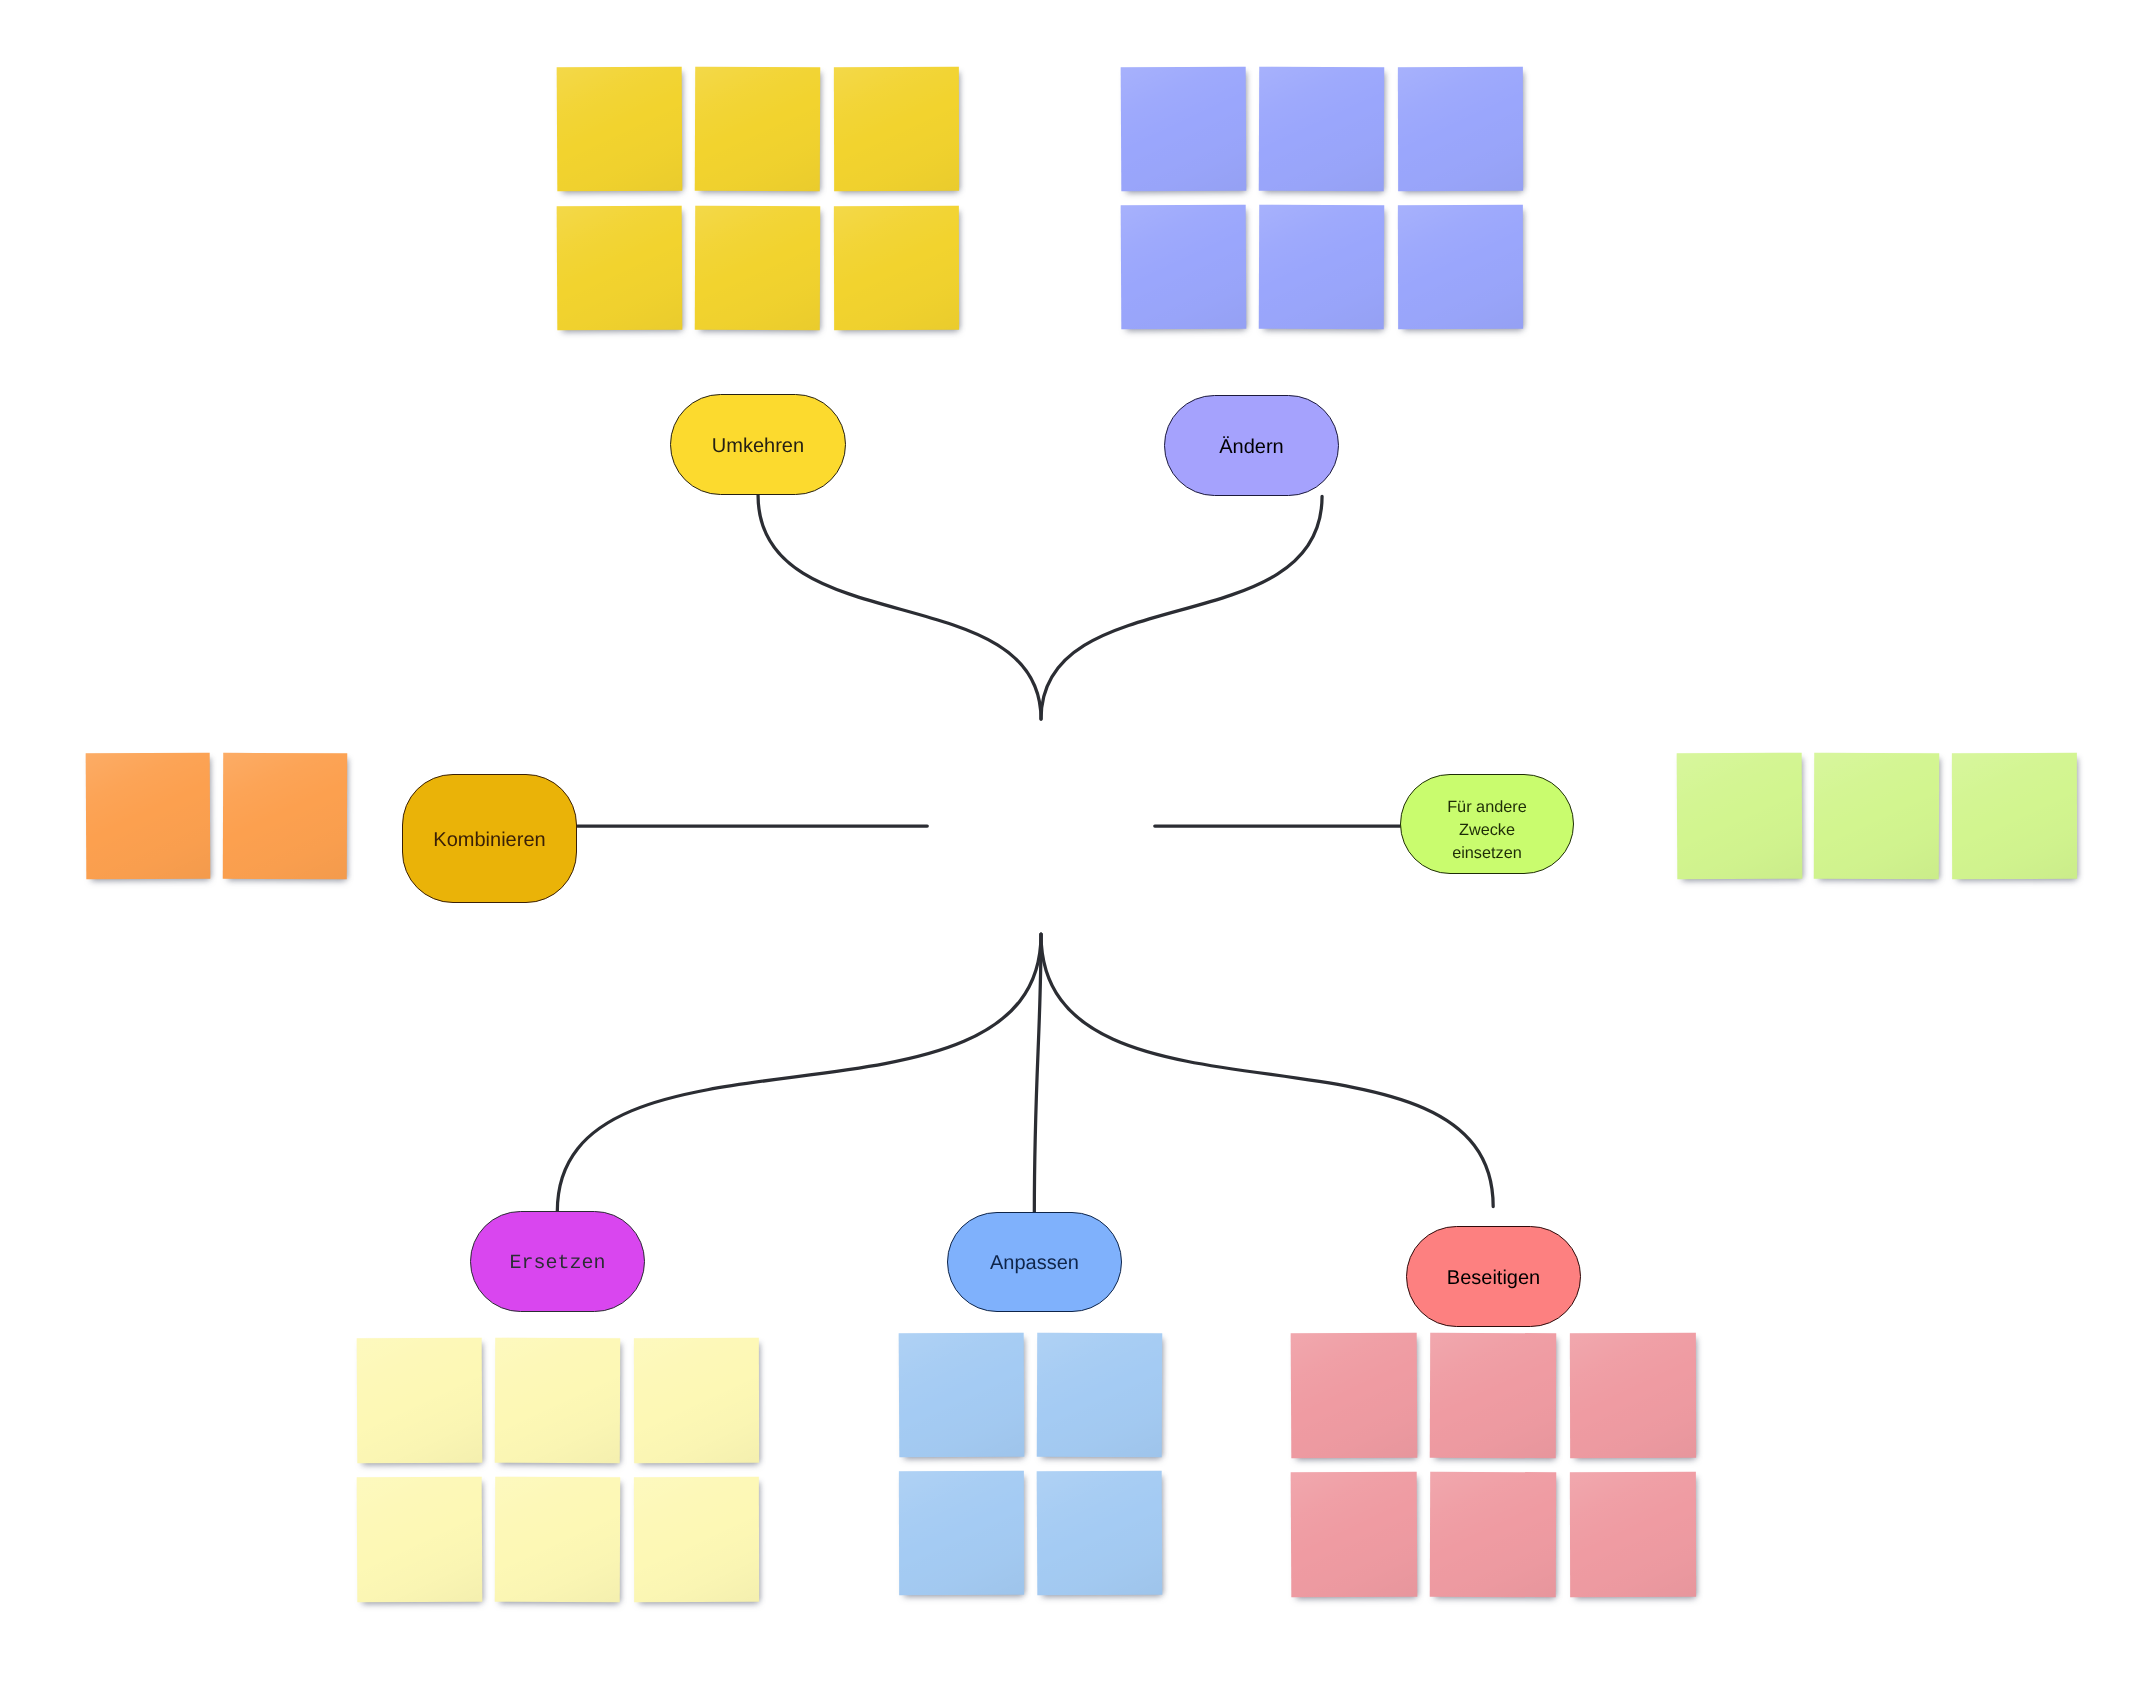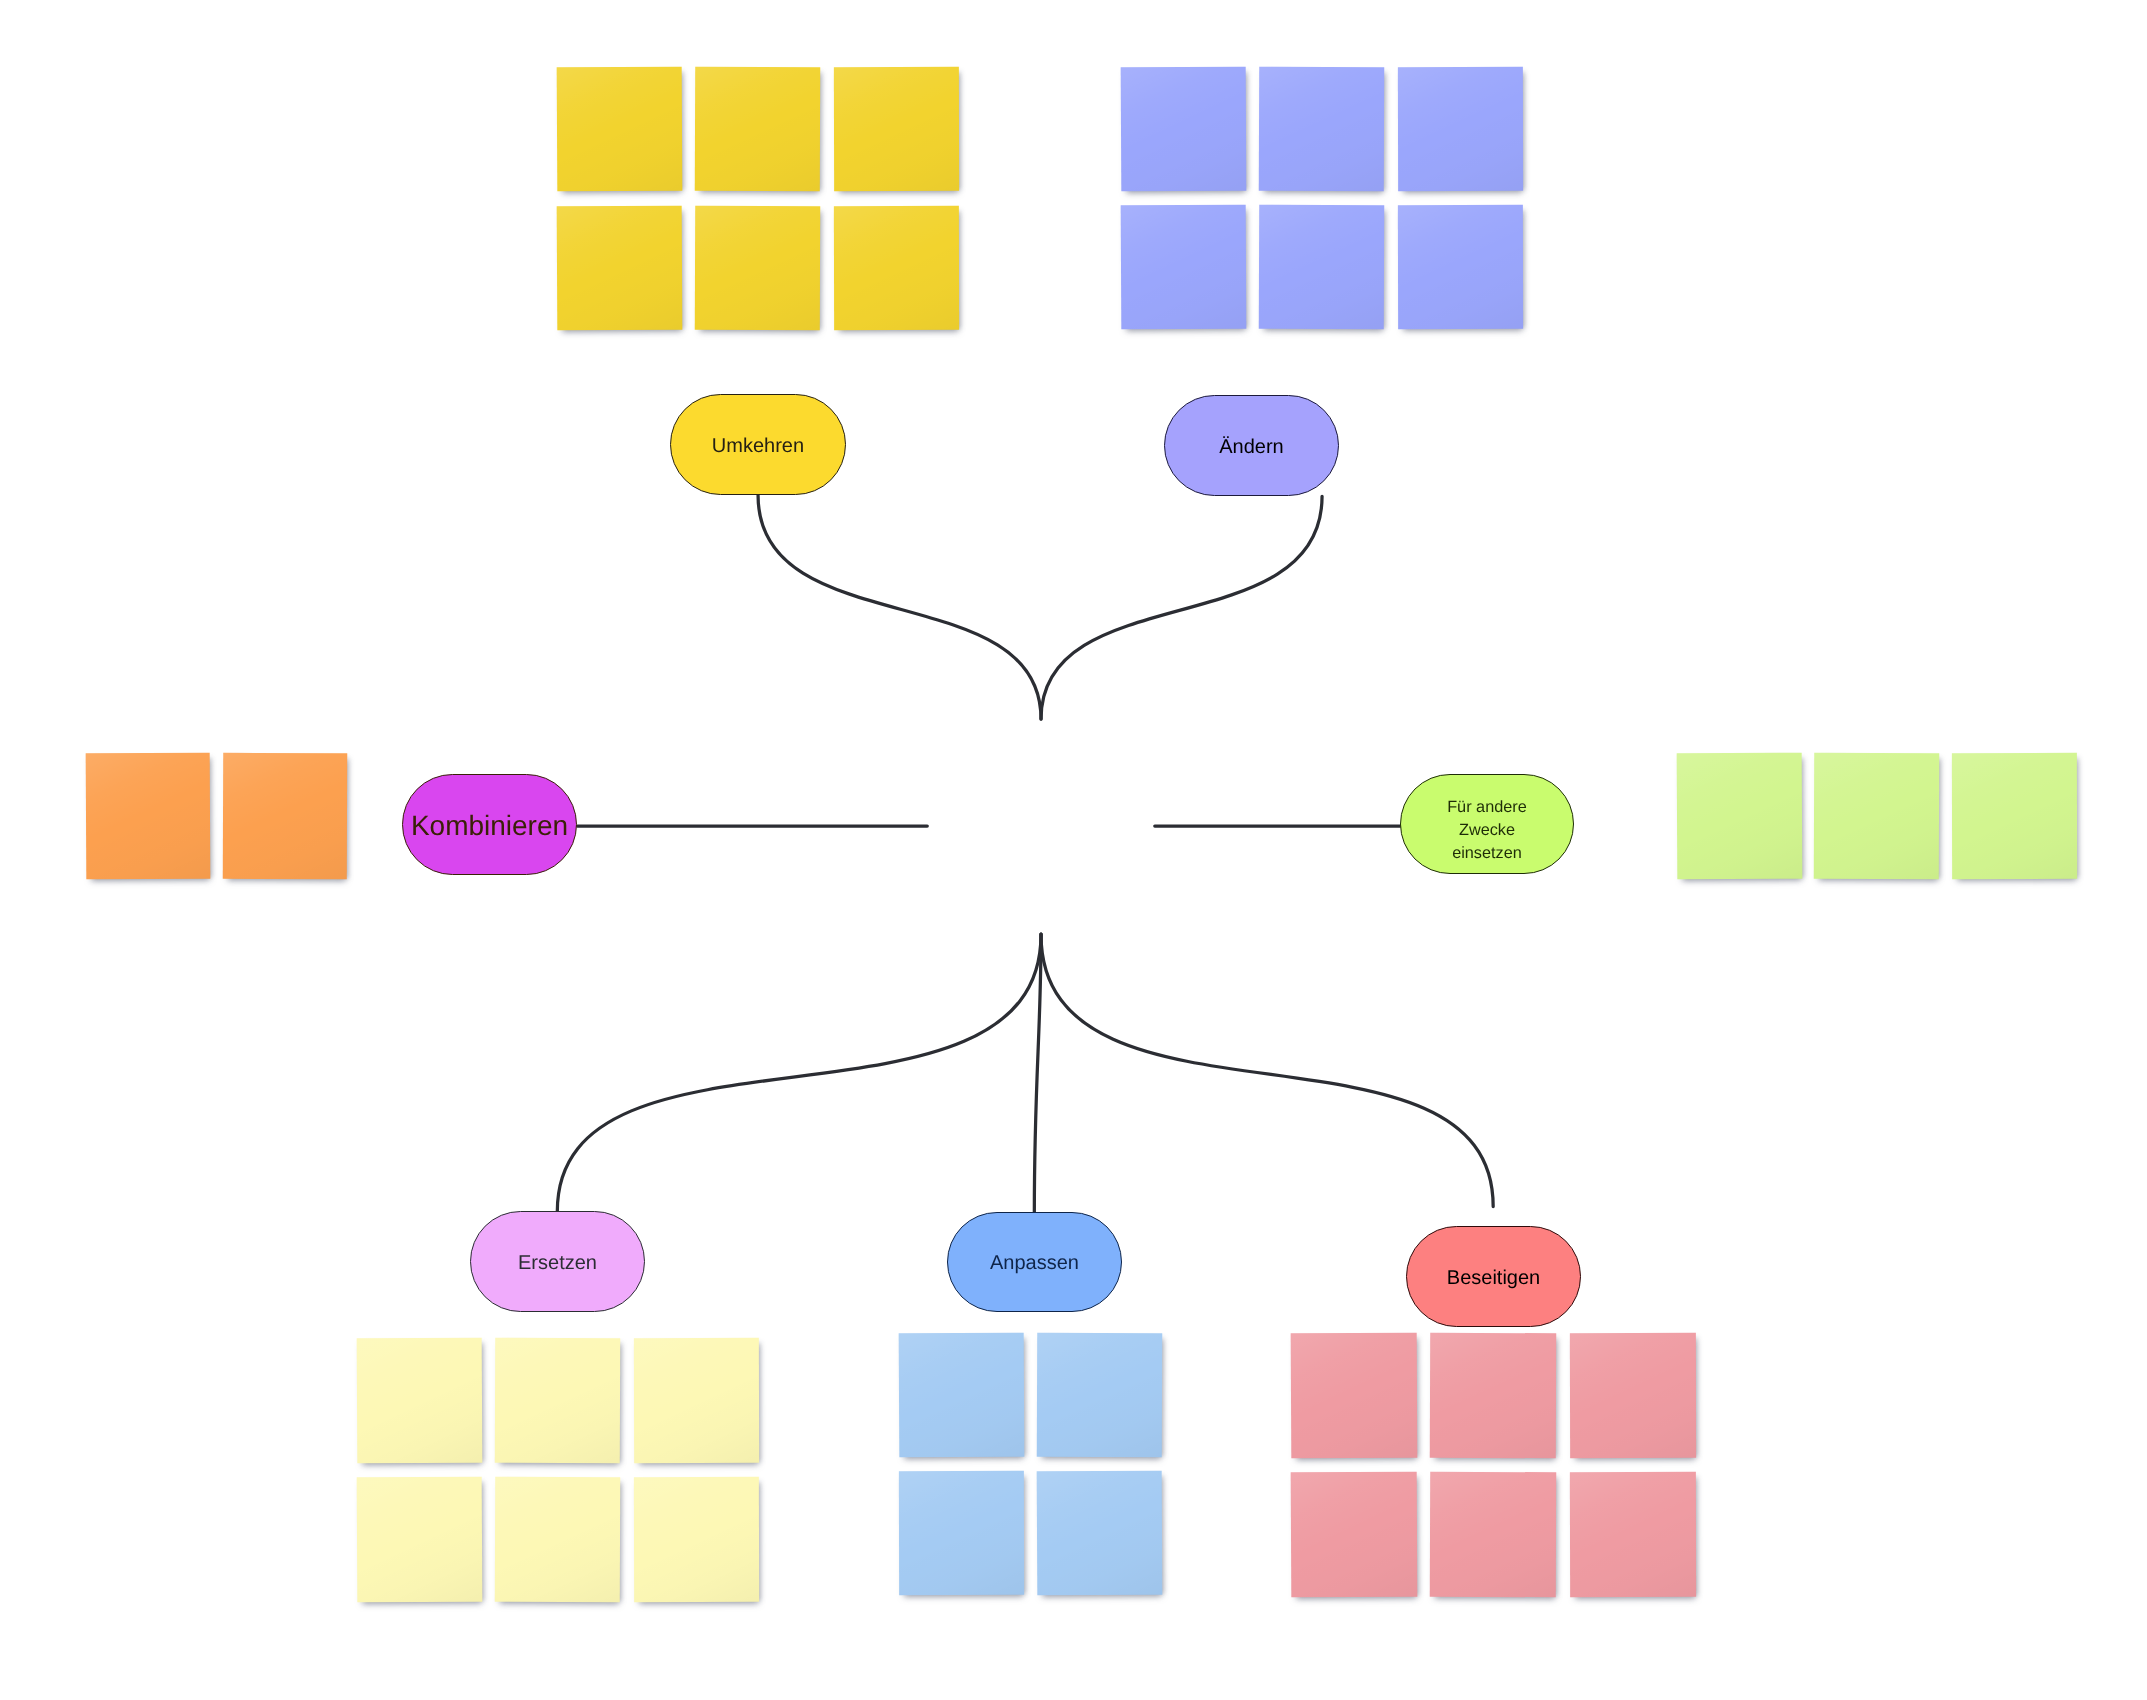--- a/index.html
+++ b/index.html
@@ -46,27 +46,27 @@
       </g>
   </svg>
 
   <div id="node-layer">
       <div class="node" id="node-anpassen" style="left: 670px; top: 394px; width: 176px; height: 101px; background: rgb(252, 218, 46); border: 1.9px solid rgb(38, 33, 20); border-radius: 51px; color: rgb(38, 33, 20); font-size: 20px;">
         <span>Umkehren</span>
       </div>
       <div class="node" id="node-aendern" style="left: 1164px; top: 395px; width: 175px; height: 101px; background: rgb(165, 162, 253); border: 1.9px solid rgb(28, 26, 60); border-radius: 51px; color: #000000; font-size: 20px;">
         <span>Ändern</span>
       </div>
-      <div class="node" id="node-kombinieren" style="left: 402px; top: 774px; width: 175px; height: 101px; background: #d946ef; border: 1.9px solid rgb(58, 32, 7); border-radius: 51px; color: rgb(58, 32, 7); font-size: 28px;">
+      <div class="node" id="node-kombinieren" style="left: 402px; top: 774px; width: 175px; height: 129px; background: #eab308; border: 1.9px solid rgb(58, 32, 7); border-radius: 51px; color: rgb(58, 32, 7); font-size: 20px;">
         <span>Kombinieren</span>
       </div>
       <div class="node multiline" id="node-zwecke" style="left: 1400px; top: 774px; width: 174px; height: 100px; background: rgb(201, 252, 110); border: 1.9px solid rgb(30, 45, 7); border-radius: 50px; color: rgb(30, 45, 7); font-size: 16.3px;">
         <span>Für andere Zwecke einsetzen</span>
       </div>
-      <div class="node" id="node-ersetzen" style="left: 470px; top: 1211px; width: 175px; height: 101px; background: #f0abfc; border: 1.9px solid rgb(43, 45, 51); border-radius: 51px; color: rgb(43, 45, 51); font-size: 20px;">
+      <div class="node" id="node-ersetzen" style="left: 470px; top: 1211px; width: 175px; height: 101px; background: #d946ef; border: 1.9px solid rgb(43, 45, 51); border-radius: 51px; color: rgb(43, 45, 51); font-size: 20px; font-family: Liberation Mono, monospace;">
         <span>Ersetzen</span>
       </div>
       <div class="node" id="node-umkehren" style="left: 947px; top: 1212px; width: 175px; height: 100px; background: rgb(127, 177, 252); border: 1.9px solid rgb(15, 37, 73); border-radius: 50px; color: rgb(15, 37, 73); font-size: 20px;">
         <span>Anpassen</span>
       </div>
       <div class="node" id="node-beseitigen" style="left: 1406px; top: 1206px; width: 175px; height: 101px; background: rgb(253, 128, 128); border: 1.9px solid rgb(46, 11, 11); border-radius: 51px; color: #000000; font-size: 20px; margin-top: 20px;">
         <span>Beseitigen</span>
       </div>
     </div>
 

